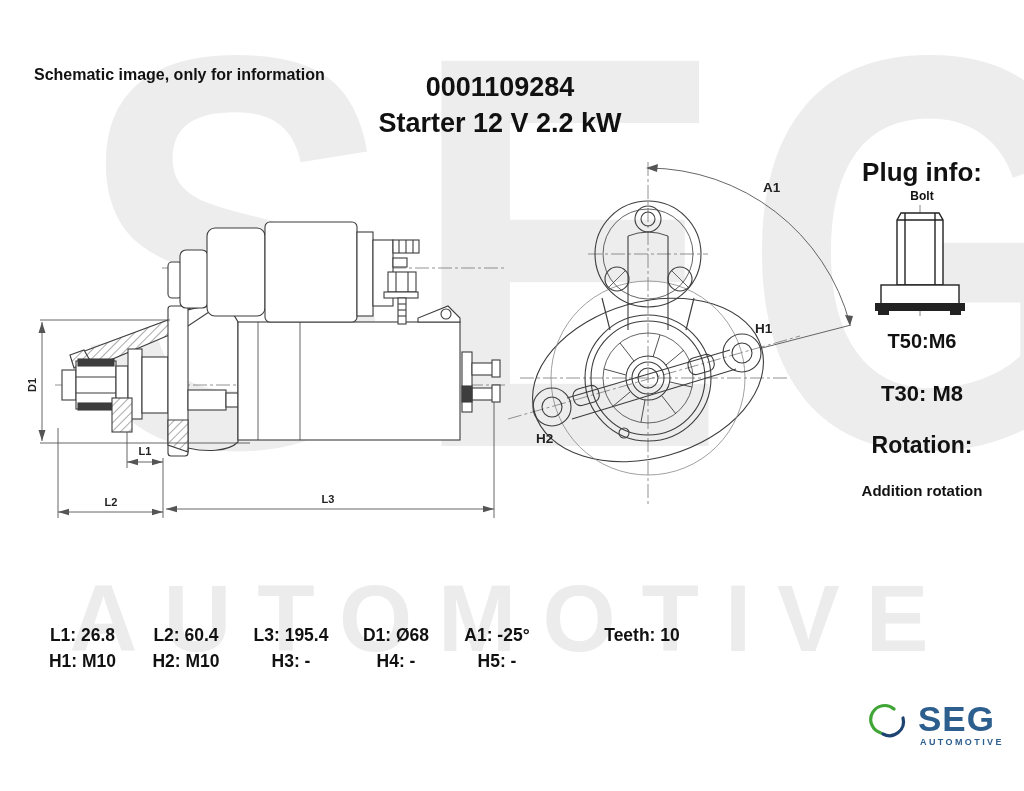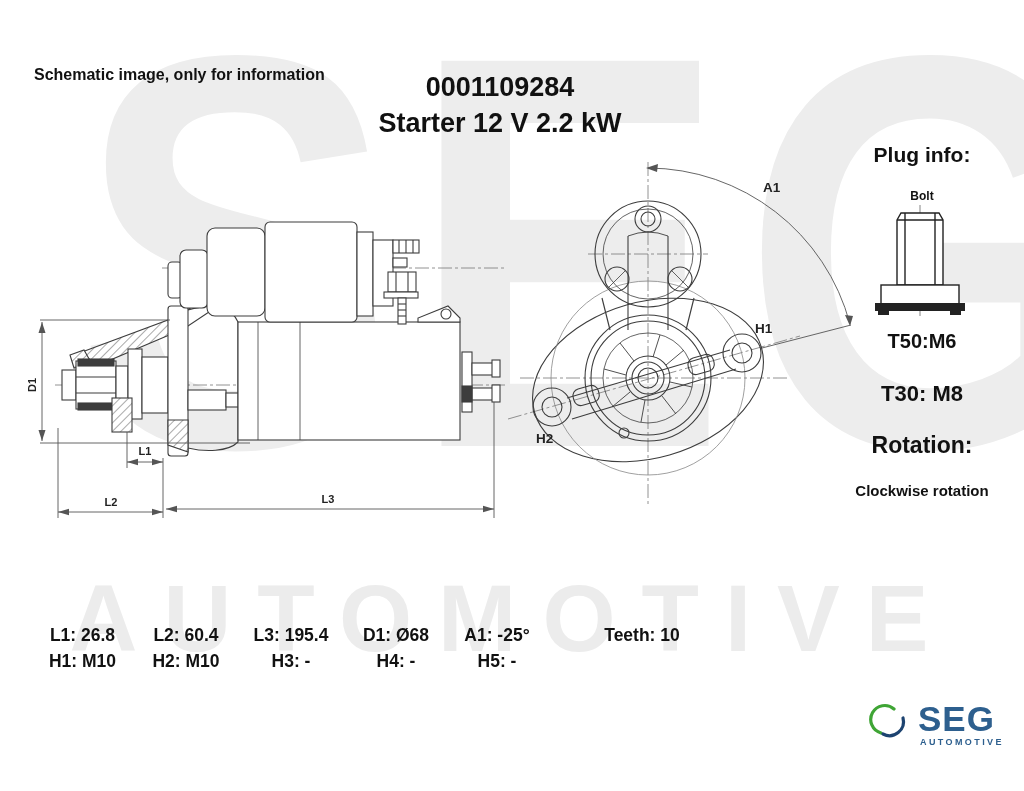--- a/index.html
+++ b/index.html
@@ -18,21 +18,21 @@
   
   .note{left:34px;top:66px;font-size:16px;font-weight:bold;z-index:3;}
   .center-line{left:0;width:1000px;text-align:center;font-weight:bold;z-index:3;}
   .part-number{top:72px;font-size:27px;}
   .doc-title{top:108px;font-size:27px;}
   
   svg.draw{position:absolute;left:0;top:0;z-index:2;}
   
   .plug-col{left:840px;top:0;width:164px;text-align:center;z-index:3;}
   .plug-col div{position:absolute;width:164px;font-weight:bold;}
-  .plug-heading{top:143px;font-size:21px;}
+  .plug-heading{top:157px;font-size:26px;}
   .plug-type{top:189px;font-size:12px;}
   .plug-t50{top:330px;font-size:20px;}
   .plug-t30{top:381px;font-size:22px;}
   .plug-rot{top:432px;font-size:23px;}
   .plug-rot-val{top:482px;font-size:15px;}
   
   .spec-table{left:30px;top:622px;width:985px;z-index:3;}
   .spec-row{display:grid;grid-template-columns:105px 102px 108px 102px 100px 190px 1fr;}
   .spec-row .cell{font-size:17.5px;font-weight:bold;line-height:26px;white-space:nowrap;text-align:center;}
   
@@ -254,21 +254,21 @@
     <rect x="950" y="311" width="11" height="4" fill="#222" stroke="none"></rect>
   </g>
 </svg>
 
 <div class="abs plug-col">
   <div class="plug-heading">Plug info:</div>
   <div class="plug-type">Bolt</div>
   <div class="plug-t50">T50:M6</div>
   <div class="plug-t30">T30: M8</div>
   <div class="plug-rot">Rotation:</div>
-  <div class="plug-rot-val">Clockwise rotation</div>
+  <div class="plug-rot-val">Addition rotation</div>
 </div>
 
 <div class="abs spec-table">
   <div class="spec-row">
     <div class="cell">L1: 26.8</div>
     <div class="cell">L2: 60.4</div>
     <div class="cell">L3: 195.4</div>
     <div class="cell">D1: Ø68</div>
     <div class="cell">A1: -25°</div>
     <div class="cell">Teeth: 10</div>

